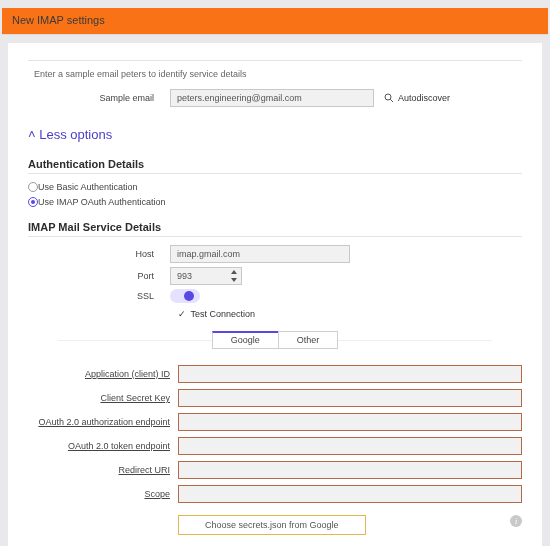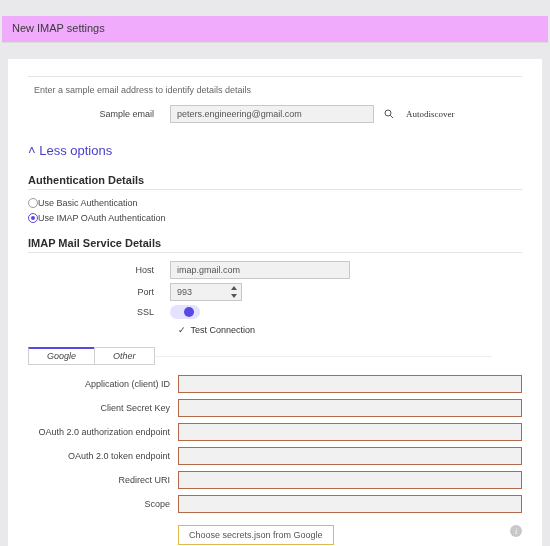--- a/index.html
+++ b/index.html
@@ -8,23 +8,23 @@
     background:#e9e9eb;
     font-family: "Segoe UI", Arial, sans-serif;
     font-size:10px;
     color:#333;
     width:550px;
   }
   .page-title {
     padding:6px 10px 8px 10px;
     font-size:11px;
     color:#3a3a3a;
-    background:#f0abfc;
+    background:#f97316;
     border-bottom:1px solid #dcdcdc;
-    margin:16px 2px;
+    margin:8px 2px;
   }
   .panel {
     background:#fff;
     margin:6px 8px 12px 8px;
     padding:14px 20px 24px 20px;
     min-height: 490px;
   }
   .section-title {
     font-size:11px;
     font-weight:600;
@@ -45,59 +45,59 @@
   .field { flex:1; display:flex; align-items:center; gap:10px; }
   input[type=text].tx {
     height:18px;
     border:1px solid #c8c8c8;
     background:#f1f1f1;
     font-size:9px;
     padding:0 6px;
     color:#555;
   }
   .tx.sample { width:204px; }
-  .autodiscover { display:flex; align-items:center; gap:12px; font-size:9px; color:#333; cursor:pointer;font-family:Liberation Serif, serif; }
+  .autodiscover { display:flex; align-items:center; gap:4px; font-size:9px; color:#333; cursor:pointer; }
   .autodiscover svg { display:block; }
   .less-link { color:#4a3ec8; font-size:13px; margin:16px 0 12px 0; display:inline-block; cursor:pointer; }
   .radio { width:10px; height:10px; border-radius:50%; border:1px solid #9a9a9a; position:relative; display:inline-block; flex-shrink:0; }
   .radio.checked { border-color:#5a49e0; }
   .radio.checked::after { content:""; position:absolute; inset:2px; border-radius:50%; background:#5a49e0; }
   .radio-row { display:flex; align-items:center; gap:0; font-size:9px; color:#444; margin-bottom:5px; cursor:pointer; }
   .tx.host { width:180px; }
   .port-wrap { position:relative; width:72px; }
   .port-wrap input { width:72px; height:18px; border:1px solid #c8c8c8; background:#f1f1f1; font-size:9px; padding:0 18px 0 6px; color:#555; }
   .spinner { position:absolute; right:1px; top:1px; bottom:1px; width:14px; display:flex; flex-direction:column; }
   .spinner div { flex:1; display:flex; align-items:center; justify-content:center; cursor:pointer; }
   .spinner svg { display:block; }
   .toggle { width:30px; height:14px; border-radius:8px; background:#e5e2ff; position:relative; cursor:pointer; }
   .toggle .knob { position:absolute; width:10px; height:10px; border-radius:50%; background:#5a49e0; top:2px; left:14px; }
   .test-row { margin-left:150px; display:flex; align-items:center; gap:5px; font-size:9px; color:#333; margin-top:6px; cursor:pointer; }
-  .tab-bar { display:flex; margin:12px 0 10px 0; position:relative;font-style:italic; }
+  .tab-bar { display:flex; justify-content:center; margin:12px 0 16px 0; position:relative; }
   .tab-bar::before { content:""; position:absolute; left:30px; right:30px; top:50%; border-top:1px solid #eee; z-index:0; }
   .tabs { display:flex; background:#fff; z-index:1; }
   .tab { border:1px solid #cfcfcf; font-size:9px; padding:3px 18px; cursor:pointer; background:#fff; color:#444; margin-left:-1px; }
   .tab:first-child{ margin-left:0; }
   .tab.active { border-top:2px solid #5a49e0; padding-top:2px; }
   .oauth-row { display:flex; align-items:center; margin:6px 0; }
-  .oauth-label { width:150px; text-align:right; padding-right:8px; font-size:9px; color:#444; flex-shrink:0; }
+  .oauth-label { width:150px; text-align:right; padding-right:8px; font-size:9px; color:#444; flex-shrink:0;text-decoration:underline; }
   .oauth-input { flex:1; height:18px; border:1px solid #b36a4a; background:#f1f1f1; }
-  .secrets-btn { margin-left:150px; margin-top:6px; border:1px solid #e0b94a; background:#fff; font-size:9px; padding:4px 10px; color:#555; cursor:pointer; display:inline-block; }
+  .secrets-btn { margin-left:150px; margin-top:6px; border:1px solid #e0b94a; background:#fff; font-size:9px; padding:4px 26px; color:#555; cursor:pointer; display:inline-block; }
   .info-icon { float:right; margin-top:6px; width:12px; height:12px; border-radius:50%; background:#c9c9c9; color:#fff; font-size:8px; display:flex; align-items:center; justify-content:center; font-style:italic; font-family:serif; cursor:pointer; }
   .clearfix::after{content:"";display:table;clear:both;}
 </style>
 </head>
 <body>
 
 <div class="page-title">New IMAP settings</div>
 
 <div class="panel">
 
   
   <hr class="hr">
-  <div class="subtext">Enter a sample email address to identify details details</div>
+  <div class="subtext">Enter a sample email peters to identify service details</div>
   <div class="row">
     <div class="label">Sample email</div>
     <div class="field">
       <input type="text" class="tx sample" value="peters.engineering@gmail.com" style="">
       <div class="autodiscover">
         <span>
           <svg width="10" height="10" viewBox="0 0 10 10">
               <circle cx="4" cy="4" r="3" stroke="#555" stroke-width="1" fill="none"></circle>
               <line x1="6.2" y1="6.2" x2="9" y2="9" stroke="#555" stroke-width="1"></line>
             </svg>

